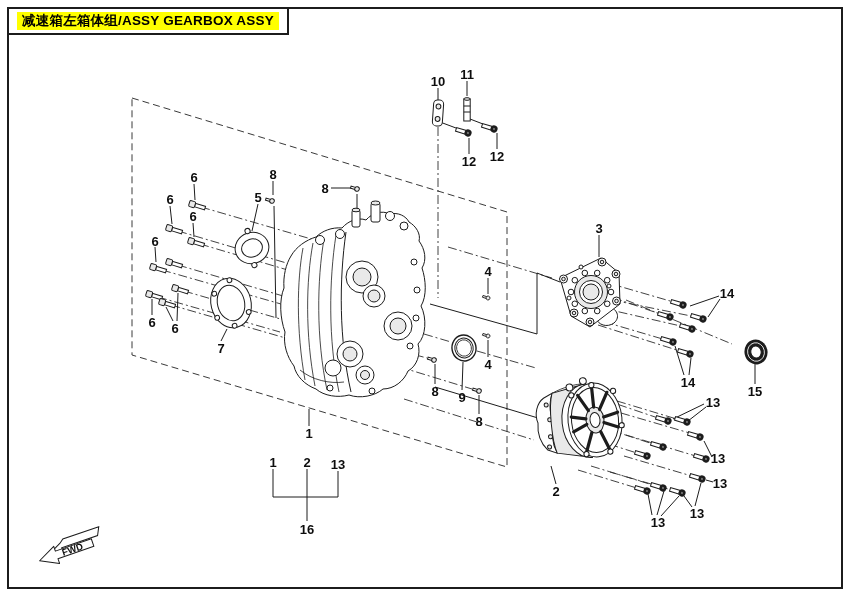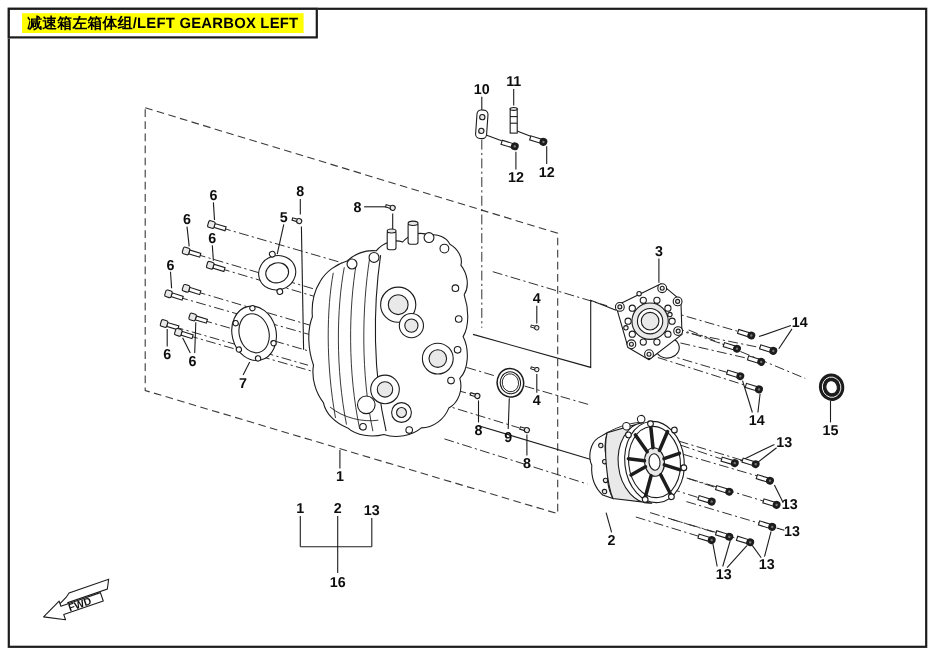--- a/index.html
+++ b/index.html
@@ -26,21 +26,21 @@
                        fill:#0d0d0d; text-anchor:middle; }
   .dashedbox { fill:none; stroke:#3a3a3a; stroke-width:1; stroke-dasharray:7 4; }
   .fwdtext { font-family:"Liberation Sans", sans-serif; font-weight:bold; font-size:9.5px; fill:#111; }
 </style>
 </head>
 <body>
 
 <div class="page">
   <div class="frame"></div>
   <div class="titlebox">
-    <span>减速箱左箱体组/LEFT GEARBOX LEFT</span>
+    <span>减速箱左箱体组/ASSY GEARBOX ASSY</span>
   </div>
 
   <svg id="art" class="art" width="860" height="600" viewBox="0 0 860 600">
     <defs>
 
       <g id="b6">
         <g transform="rotate(17)">
           <rect class="ln f0" x="0" y="-1.8" width="10.5" height="3.6"></rect>
           <rect class="ln f1" x="-6" y="-3.1" width="6" height="6.2" rx="1.4"></rect>
         </g>

